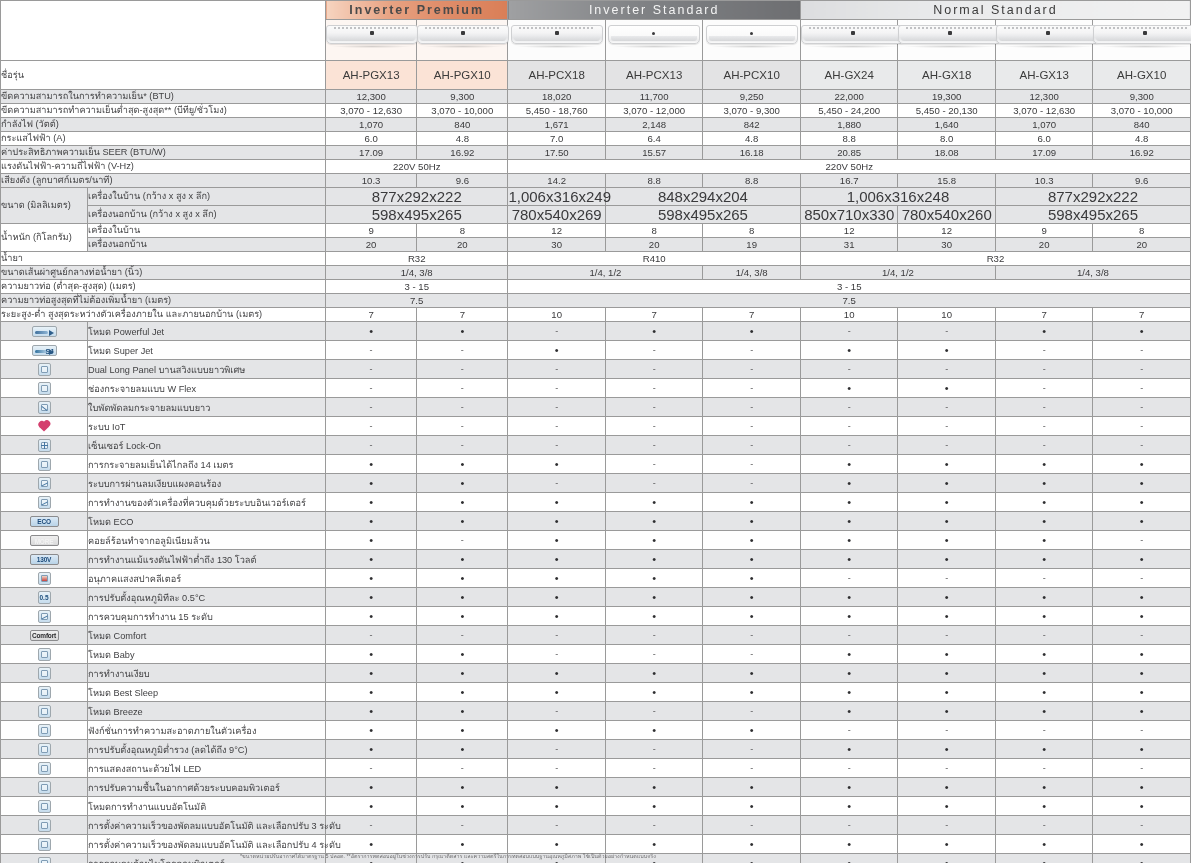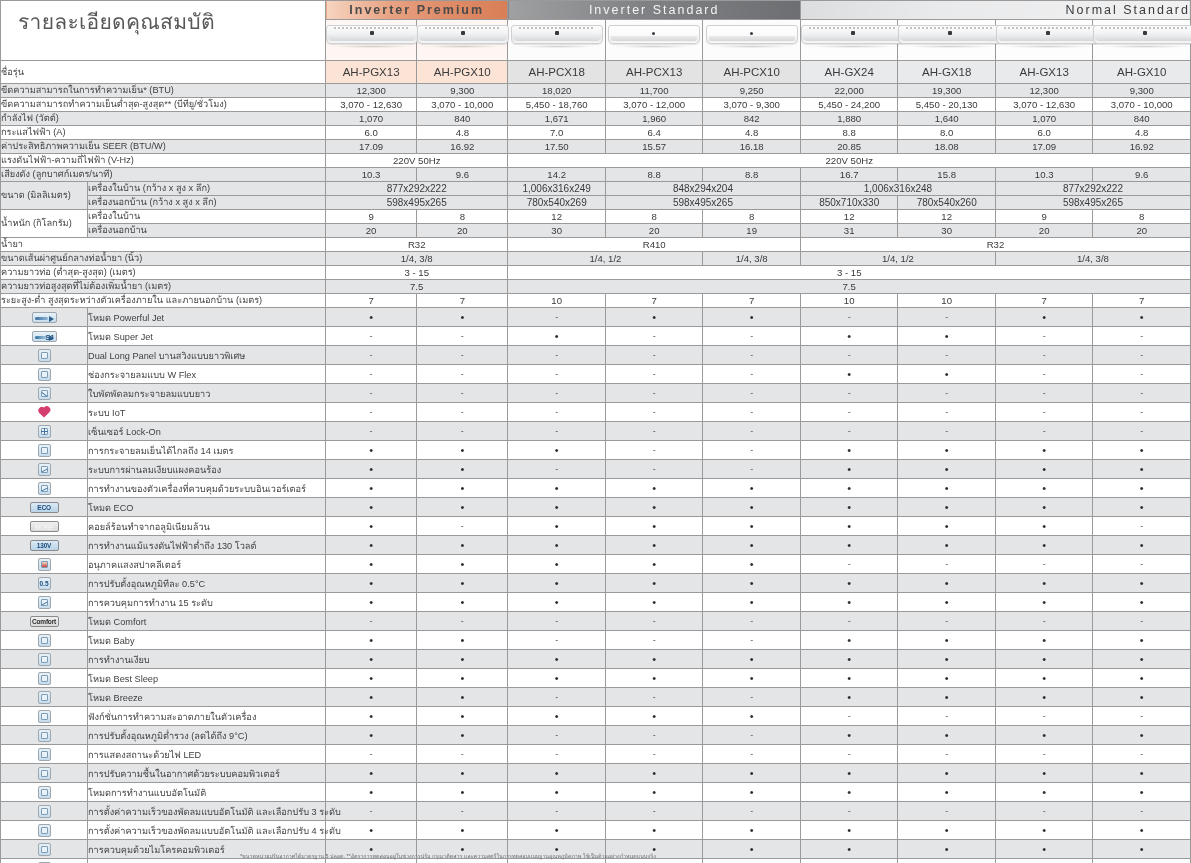--- a/index.html
+++ b/index.html
@@ -69,21 +69,20 @@
     color: #4a4a4a;
     font-weight: bold;
   }
   .grp.istd {
     background: linear-gradient(to right, #9fa0a2 0%, #808285 45%, #6d6e71 100%);
     color: #f4f4f4;
   }
   .grp.nstd {
     background: linear-gradient(to right, #dcdddf 0%, #e9eaeb 35%, #f1f1f2 100%);
     color: #3b3b3b;
-    text-align: right;
   }
 
   
   .prod-img-cell {
     height: 41px;
     text-align: center;
     vertical-align: middle;
     background: #fff;
   }
   .prod-img-cell.tint-premium { background: #fdf6f2; }
@@ -141,21 +140,21 @@
     height: 3px;
     background: radial-gradient(ellipse at center, rgba(0,0,0,0.16) 0%, rgba(0,0,0,0) 72%);
   }
   .ac-unit.flat .led { top: 9px; width: 3px; height: 3px; border-radius: 50%; }
   .ac-unit.flat .body {
     background: linear-gradient(to bottom, #ffffff 0%, #fafafa 55%, #ececed 85%, #fbfbfb 100%);
   }
 
   
   .model {
-    height: 23px;
+    height: 29px;
     text-align: center;
     font-size: 11.5px;
     font-weight: bold;
     color: #3b3b3b;
     white-space: nowrap;
   }
   .model.m-premium { background: #fbe3d6; }
   .model.m-istd    { background: #e3e3e4; margin-left: 45px; }
   .model.m-nstd    { background: #e9eaeb; }
 
@@ -184,21 +183,21 @@
   }
 
   
   .val {
     height: 14px;
     text-align: center;
     font-size: 9.6px;
     color: #3a3a3c;
     white-space: nowrap;
   }
-  .val.dim { font-size: 10px; }
+  .val.dim { font-size: 15px; }
   tr.shade td { background: #e4e5e7; }
   tr.plain td { background: #ffffff; }
 
   
   .feat-row td { height: 15px; }
   .feat-icon-cell {
     width: 47px;
     text-align: center;
     vertical-align: middle;
     padding: 0;
@@ -330,21 +329,20 @@
   col.c-lblsub  { width: 227px; }
   col.c-prem    { width: 87px; }
   col.c-pcx     { width: 93px; }
   col.c-gx      { width: 93px; }
 </style>
 </head>
 <body>
 
 <div id="page">
 
-  <div class="page-title">รายละเอียดคุณสมบัติ</div>
 
   <table class="spec">
     <colgroup>
       <col class="c-lblmain">
         <col class="c-lblsub">
       <col class="c-prem">
         <col class="c-prem">
       <col class="c-pcx">
         <col class="c-pcx">
         <col class="c-pcx">
@@ -405,21 +403,21 @@
           <td class="val ">5,450 - 24,200</td>
           <td class="val ">5,450 - 20,130</td>
           <td class="val ">3,070 - 12,630</td>
           <td class="val ">3,070 - 10,000</td>
         </tr>
         <tr class="shade">
           <td class="lbl" colspan="2">กำลังไฟ (วัตต์)</td>
           <td class="val ">1,070</td>
           <td class="val ">840</td>
           <td class="val ">1,671</td>
-          <td class="val ">1,960</td>
+          <td class="val ">2,148</td>
           <td class="val ">842</td>
           <td class="val ">1,880</td>
           <td class="val ">1,640</td>
           <td class="val ">1,070</td>
           <td class="val ">840</td>
         </tr>
         <tr class="plain">
           <td class="lbl" colspan="2">กระแสไฟฟ้า (A)</td>
           <td class="val ">6.0</td>
           <td class="val ">4.8</td>

